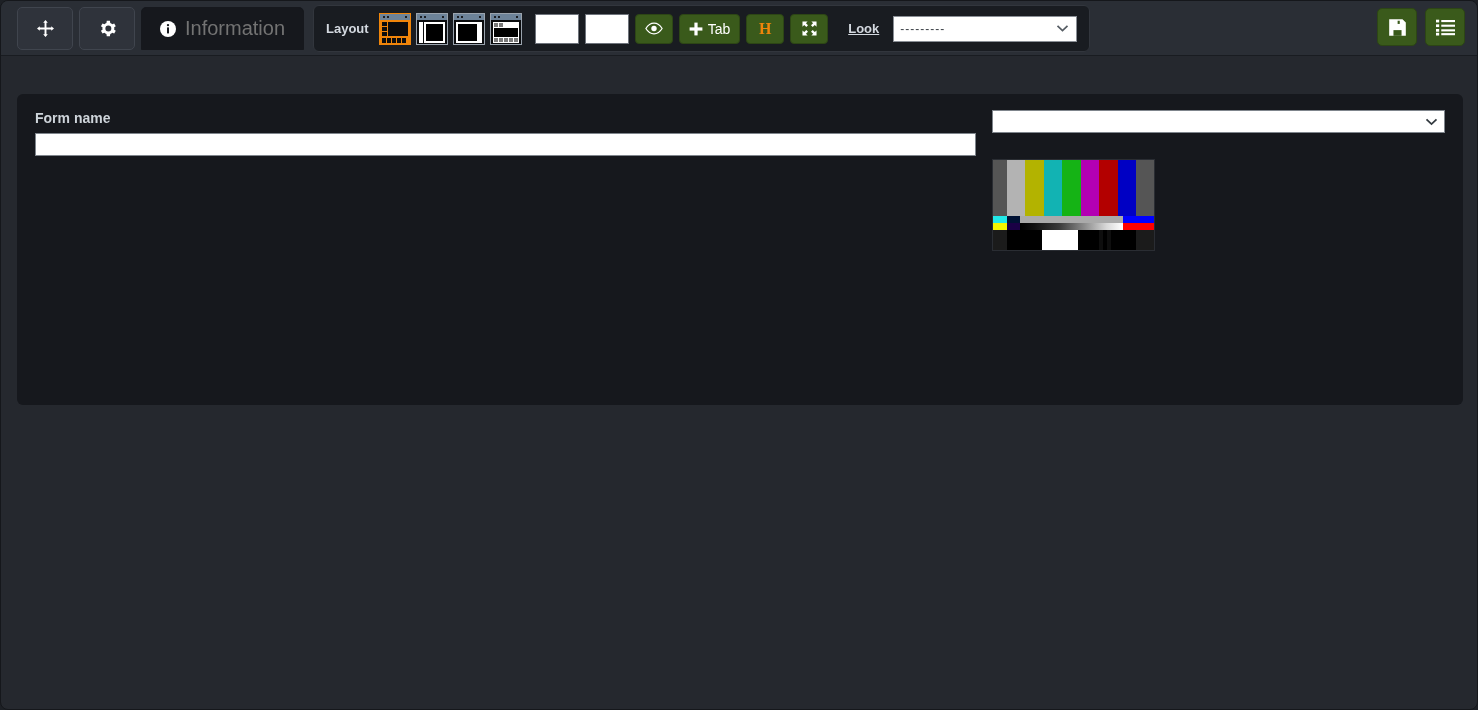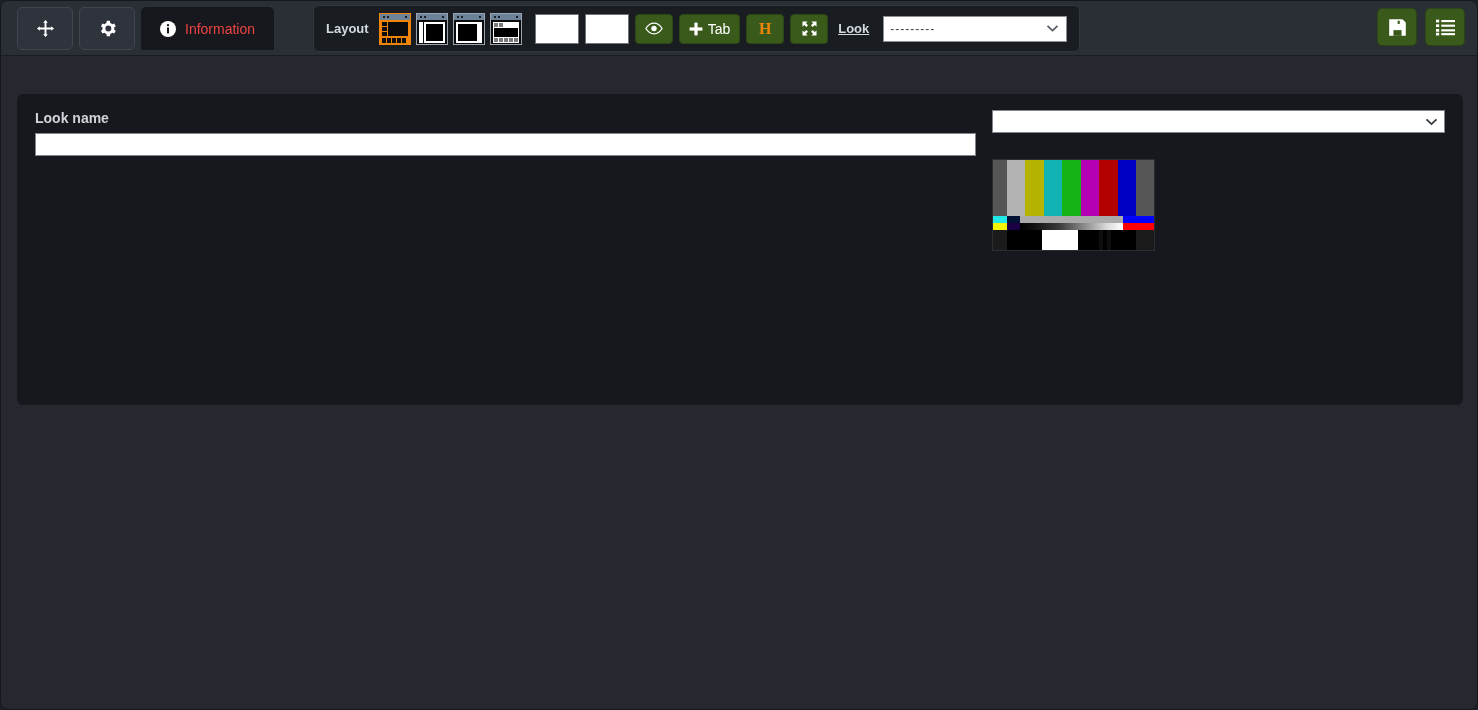--- a/index.html
+++ b/index.html
@@ -51,22 +51,22 @@
     cursor: pointer;
   }
   .tab-btn.active {
     background: #16181d;
     border-color: #16181d;
     padding: 0 18px;
     min-width: 0;
     border-radius: 5px 5px 0 0;
   }
   .tab-btn .tab-label {
-    font-size: 14px;
-    color: #ef4444;
+    font-size: 20px;
+    color: #737373;
     margin-left: 9px;
     white-space: nowrap;
   }
   .ico { display: inline-flex; align-items: center; justify-content: center; }
 
   
   .layout-group {
     position: absolute;
     left: 312px; top: 4px;
     height: 47px;
@@ -128,21 +128,21 @@
     justify-content: center;
     color: #ffffff;
     font-size: 14px;
     padding: 0 9px;
     cursor: pointer;
     flex: 0 0 auto;
   }
   .grn-btn .btn-text { margin-left: 5px; color: #fff; font-size: 14px; }
   .grn-btn .h-letter { color: #f0850a; font-weight: bold; font-size: 16px; font-family: "Liberation Serif", serif; }
 
-  .look-label { margin-left: 4px; margin-right: 14px; text-decoration: underline; }
+  .look-label { margin-left: 14px; margin-right: 14px; text-decoration: underline; }
   .look-select {
     width: 184px; height: 26px;
     background: #ffffff;
     border: 1px solid #8a8f96;
     font-size: 12px;
     color: #3a3f45;
     padding: 0 6px;
     letter-spacing: 1px;
     display: flex;
     align-items: center;
@@ -416,21 +416,21 @@
       </div>
     </div>
 
   </div>
 
   <div class="panel" data-interactable="false">
     <div class="cols" data-interactable="false">
 
       <div class="col-left" data-interactable="false">
 
-        <label class="field-label" data-interactable="false">Look name</label>
+        <label class="field-label" data-interactable="false">Form name</label>
         <input class="text-input" type="text" data-interactable="true" value="" style="">
 
 
       </div>
 
       <div class="col-right" data-interactable="false">
 
         <div class="select-box" data-interactable="true">
           <span data-interactable="false"></span>
           <span class="caret" data-interactable="false">

